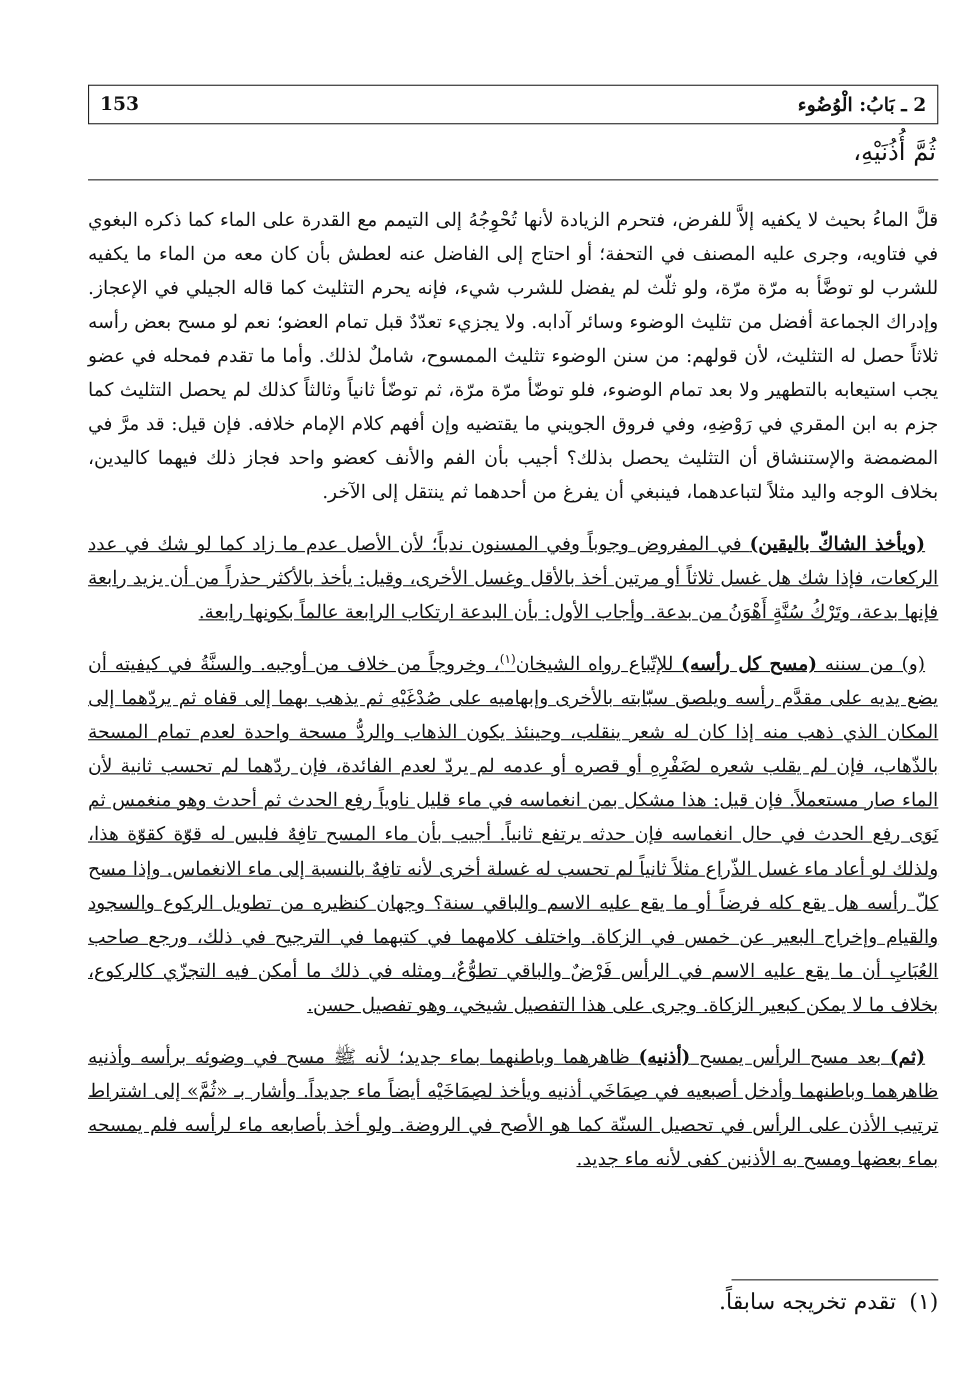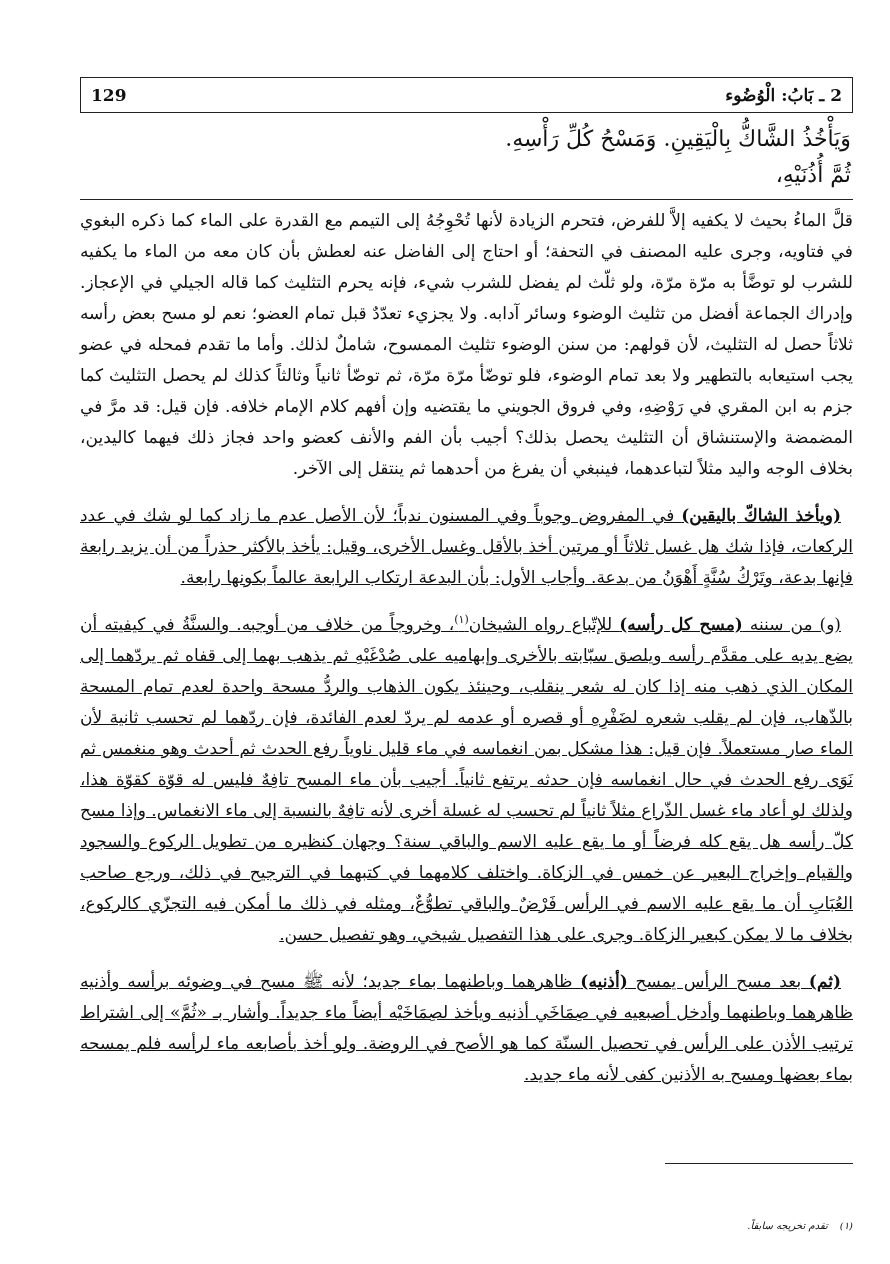--- a/index.html
+++ b/index.html
@@ -7,45 +7,44 @@
          font-family:"DejaVu Serif", "Liberation Serif", serif; color:#111; }
   .page { position:absolute; left:80px; top:77px; width:773px; direction:rtl; }
   .header { height:36px; border:1.5px solid #222; box-sizing:border-box;
             display:flex; align-items:center; justify-content:space-between;
             padding:0 10px; }
   .header .chapter { font-weight:bold; font-size:17px; }
   .header .page-no { font-weight:bold; font-size:17px; }
   .matn { margin-top:8px; padding-right:2px; }
   .matn-line { font-size:22px; line-height:36px; height:36px; white-space:nowrap; }
   .rule { border:none; border-top:1.5px solid #222; margin:6px 0 0 0; }
-  .commentary { margin-top:5px; }
+  .commentary { margin-top:21px; }
   .para { font-size:17px; line-height:31px; text-align:justify;
           text-align-last:right; margin:0; }
   .para.indent { text-indent:12px;text-decoration:underline; }
   .gap { height:16px; }
   .b { font-weight:bold; }
   .fn-ref { font-size:11px; vertical-align:super; line-height:0; }
   .fn-rule { position:absolute; left:665px; top:1163px; width:188px;
              border-top:1.5px solid #222; }
-  .footnote { position:absolute; right:37px; top:1220px; direction:rtl;
-              font-size:10px; white-space:nowrap;font-style:italic; }
+  .footnote { position:absolute; right:37px; top:1171px; direction:rtl;
+              font-size:20px; white-space:nowrap; }
   .footnote .num { margin-left:12px; }
 </style>
 </head>
 <body>
 
 <div class="page">
 
   <div class="header">
     <span class="chapter">2 ـ بَابُ: الْوُضُوء</span>
-    <span class="page-no">129</span>
+    <span class="page-no">153</span>
   </div>
 
   <div class="matn">
-    <div class="matn-line">وَيَأْخُذُ الشَّاكُّ بِالْيَقِينِ. وَمَسْحُ كُلِّ رَأْسِهِ.</div>
     <div class="matn-line">ثُمَّ أُذُنَيْهِ،</div>
   </div>
 
   <hr class="rule">
 
   <div class="commentary">
 
     <p class="para">
       <span>قلَّ الماءُ بحيث لا يكفيه إلاَّ للفرض، فتحرم الزيادة لأنها تُحْوِجُهُ إلى التيمم مع القدرة على الماء كما ذكره البغوي في فتاويه، وجرى عليه المصنف في التحفة؛ أو احتاج إلى الفاضل عنه لعطش بأن كان معه من الماء ما يكفيه للشرب لو توضَّأ به مرّة مرّة، ولو ثلّث لم يفضل للشرب شيء، فإنه يحرم التثليث كما قاله الجيلي في الإعجاز. وإدراك الجماعة أفضل من تثليث الوضوء وسائر آدابه. ولا يجزيء تعدّدٌ قبل تمام العضو؛ نعم لو مسح بعض رأسه ثلاثاً حصل له التثليث، لأن قولهم: من سنن الوضوء تثليث الممسوح، شاملٌ لذلك. وأما ما تقدم فمحله في عضو يجب استيعابه بالتطهير ولا بعد تمام الوضوء، فلو توضّأ مرّة مرّة، ثم توضّأ ثانياً وثالثاً كذلك لم يحصل التثليث كما جزم به ابن المقري في رَوْضِهِ، وفي فروق الجويني ما يقتضيه وإن أفهم كلام الإمام خلافه. فإن قيل: قد مرَّ في المضمضة والإستنشاق أن التثليث يحصل بذلك؟ أجيب بأن الفم والأنف كعضو واحد فجاز ذلك فيهما كاليدين، بخلاف الوجه واليد مثلاً لتباعدهما، فينبغي أن يفرغ من أحدهما ثم ينتقل إلى الآخر.</span>
     </p>

